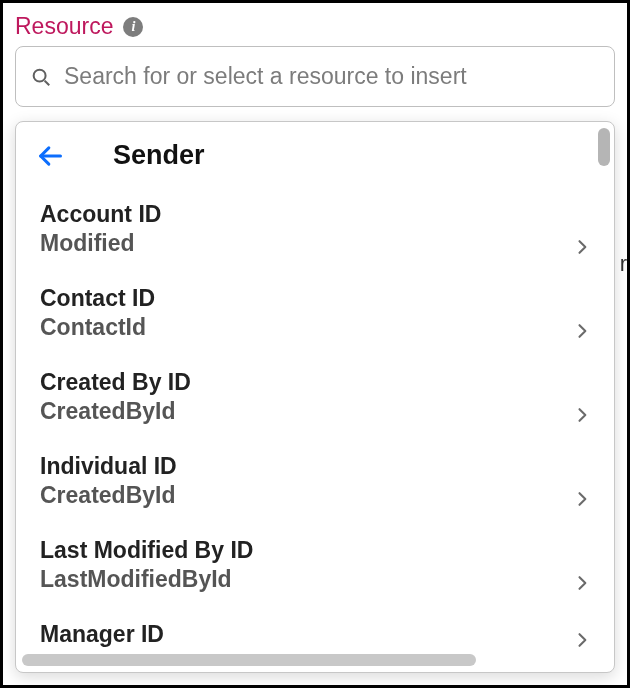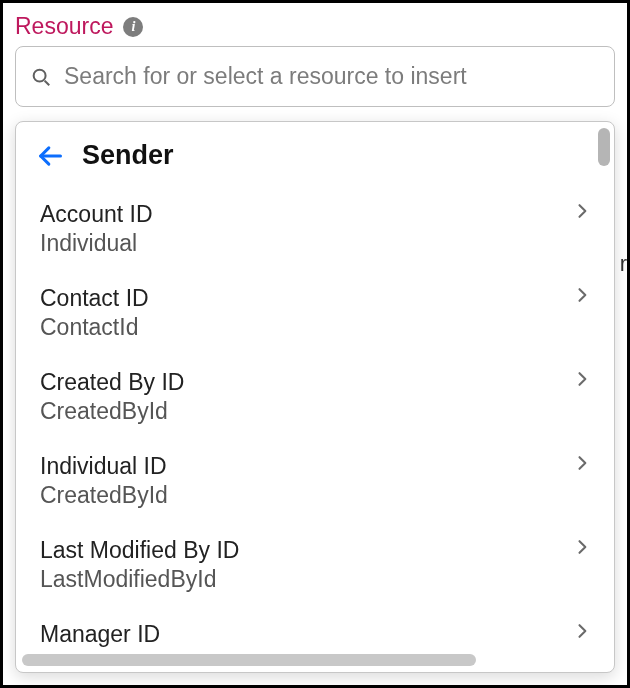--- a/index.html
+++ b/index.html
@@ -10,23 +10,23 @@
     .info-icon { width: 20px; height: 20px; border-radius: 50%; background: #7d7d7d; color: #fff; display: flex; align-items: center; justify-content: center; font-family: Georgia, 'Times New Roman', serif; font-style: italic; font-weight: bold; font-size: 14px; }
     .search-wrap { padding: 0 12px; }
     .search-box { display: flex; align-items: center; gap: 12px; border: 1px solid #bfbfbf; border-radius: 8px; padding: 16px 14px; background: #fff; }
     .search-icon { width: 22px; height: 22px; color: #606060; flex-shrink: 0; }
     .search-input { border: none; outline: none; width: 100%; font-size: 23px; color: #333; background: transparent; }
     .search-input::placeholder { color: #7c7c7c; }
     .dropdown { position: absolute; top: 118px; left: 12px; width: 600px; height: 552px; border: 1px solid #c7c7c7; border-radius: 8px; background: #fff; box-shadow: 0 4px 16px rgba(0,0,0,0.15); overflow: hidden; }
     .dropdown-inner { position: absolute; top: 0; left: 0; right: 0; bottom: 0; overflow: hidden; }
     .dd-header { display: flex; align-items: center; gap: 18px; padding: 18px 20px 16px 20px; }
     .back-arrow { width: 28px; height: 28px; color: #0d6efd; flex-shrink: 0; }
-    .dd-title { font-size: 27px; font-weight: 700; color: #111; }
+    .dd-title { font-size: 27px; font-weight: 700; color: #111; margin-left: 31px; }
     .option-list { }
-    .option { display: flex; align-items: flex-start; justify-content: space-between; padding: 14px 22px 14px 24px; }
+    .option { display: flex; align-items: flex-end; justify-content: space-between; padding: 14px 22px 14px 24px; font-weight: bold; }
     .option-row { cursor: pointer; }
     .option-texts { display: flex; flex-direction: column; gap: 2px; }
     .option-label { font-size: 23px; color: #222; }
     .option-api { font-size: 23px; color: #555; }
     .option-last { padding-bottom: 6px; }
     .chev { width: 20px; height: 20px; color: #6b6b6b; flex-shrink: 0; }
     .v-scrollbar { position: absolute; top: 6px; right: 4px; width: 12px; height: calc(100% - 30px); background: transparent; }
     .v-thumb { position: absolute; top: 0; left: 0; width: 12px; height: 38px; background: #b5b5b5; border-radius: 6px; }
     .h-scrollbar { position: absolute; left: 6px; bottom: 6px; height: 12px; width: calc(100% - 30px); background: transparent; }
     .h-thumb { position: absolute; top: 0; left: 0; height: 12px; width: 80%; background: #c8c8c8; border-radius: 6px; }
@@ -64,21 +64,21 @@
           <polyline points="11 5 4 12 11 19"></polyline>
         </svg>
         <span class="dd-title">Sender</span>
       </div>
 
       <div class="option-list">
 
         <div class="option option-row">
           <div class="option-texts">
             <span class="option-label">Account ID</span>
-            <span class="option-api">Individual</span>
+            <span class="option-api">Modified</span>
           </div>
           <svg class="chev" viewBox="0 0 24 24" fill="none" stroke="currentColor" stroke-width="2.5" stroke-linecap="round" stroke-linejoin="round">
               <polyline points="9 5 16 12 9 19"></polyline>
             </svg>
         </div>
 
         <div class="option option-row">
           <div class="option-texts">
             <span class="option-label">Contact ID</span>
             <span class="option-api">ContactId</span>

